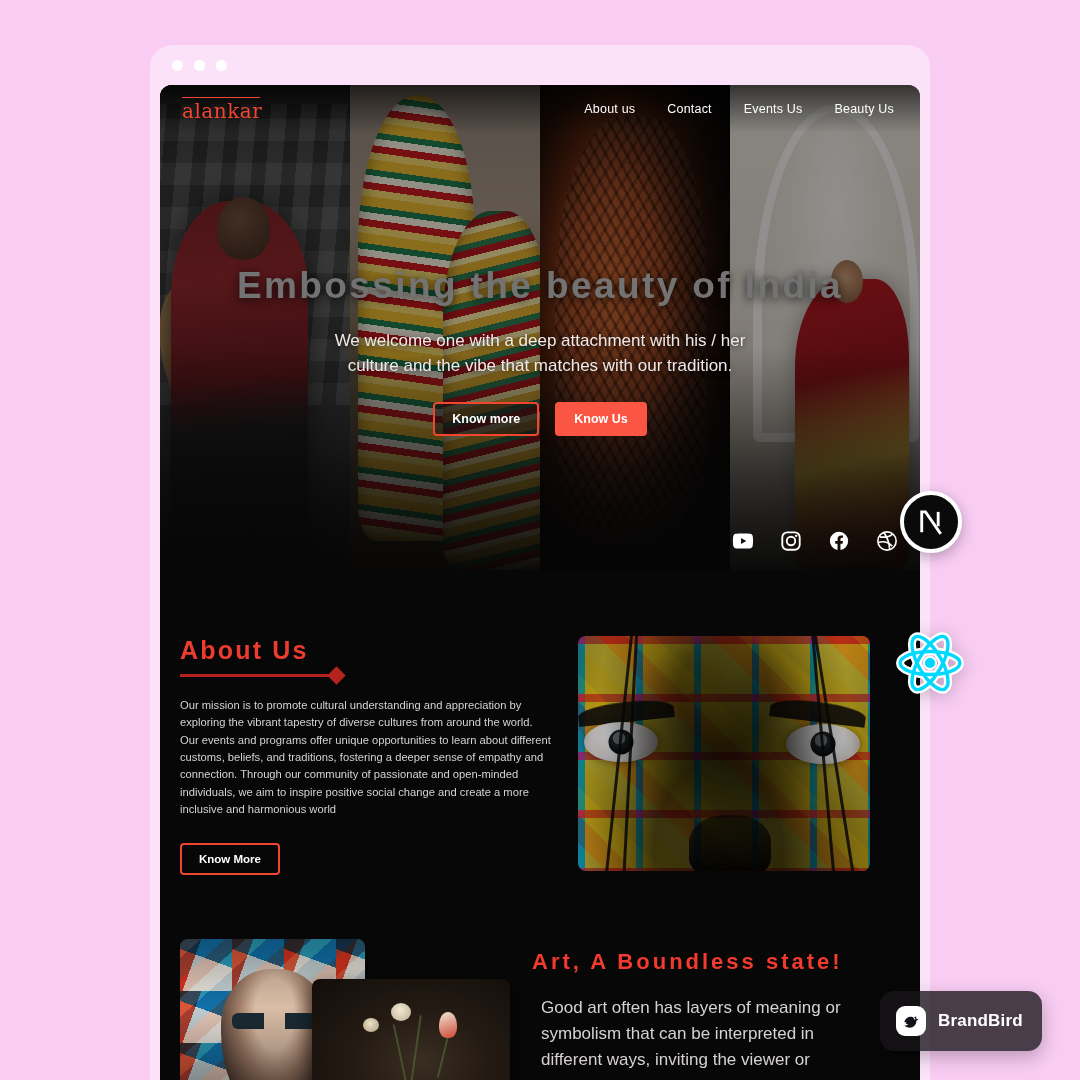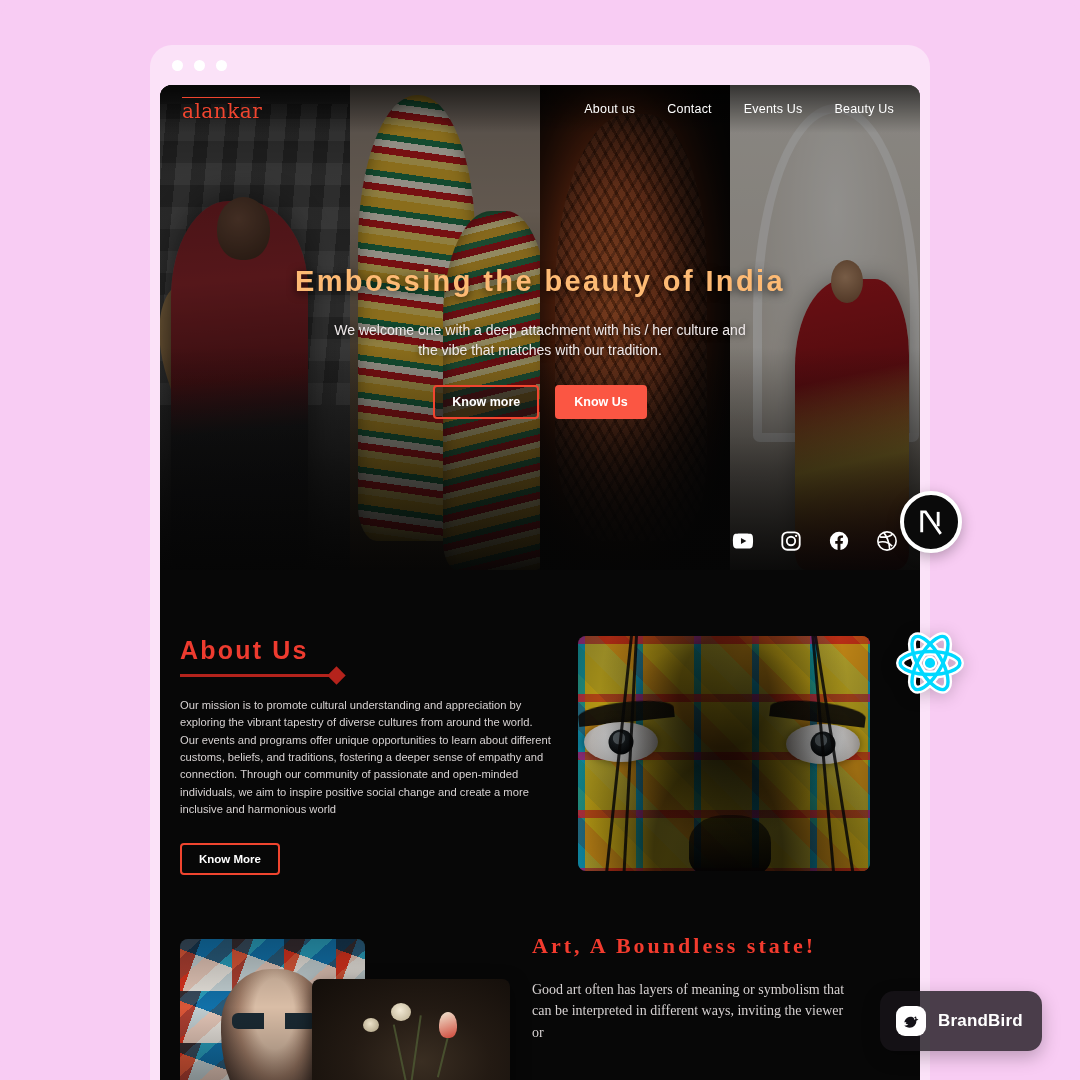--- a/index.html
+++ b/index.html
@@ -89,23 +89,23 @@
     display:flex; align-items:center; padding:0 26px 0 22px; z-index:6;
     background:linear-gradient(180deg, rgba(0,0,0,.62), rgba(0,0,0,0)); }
   .logo { font-family:"DejaVu Serif", serif; font-size:20px; color:#F0452F;
     letter-spacing:.5px; position:relative; padding-top:3px; }
   .logo::before{ content:""; position:absolute; left:0; right:2px; top:1px; height:1.6px; background:#F0452F; }
   .navlinks { margin-left:auto; display:flex; gap:32px; }
   .navlink { color:#fff; font-size:12.5px; letter-spacing:.2px; }
 
   
   .hero-content { position:absolute; left:0; right:0; top:180px; text-align:center; z-index:5; padding:0 40px; }
-  .hero-title { color:#fdba74; font-size:29px; font-weight:bold; letter-spacing:2.4px;
+  .hero-title { color:#737373; font-size:37px; font-weight:bold; letter-spacing:2.4px;
     text-shadow:0 2px 10px rgba(0,0,0,.75); }
-  .hero-sub { margin:22px auto 0; max-width:420px; color:#efe9ea; font-size:14px; line-height:1.45;
+  .hero-sub { margin:22px auto 0; max-width:420px; color:#efe9ea; font-size:17px; line-height:1.45;
     text-shadow:0 1px 6px rgba(0,0,0,.7); }
   .hero-btns { margin-top:24px; display:flex; justify-content:center; gap:16px; }
   .btn { font-size:12.5px; font-weight:bold; border-radius:4px; padding:8px 17px; cursor:pointer; }
   .btn-outline { color:#fff; background:rgba(22,16,16,.55); border:2px solid #F0452F; }
   .btn-solid { color:#fff; background:#FB5643; border:2px solid #FB5643; }
 
   
   .socials { position:absolute; right:22px; bottom:18px; display:flex; gap:26px; z-index:6; align-items:center; }
   .soc { width:22px; height:22px; color:#fff; display:block; }
 
@@ -192,23 +192,23 @@
     box-shadow:0 6px 18px rgba(0,0,0,.6); }
   .fl{ position:absolute; border-radius:50%; }
   .fl.w1{ left:40%; top:16%; width:20px; height:18px; background:radial-gradient(circle at 45% 40%,#f3ead6,#b9ac8d); }
   .fl.w2{ left:26%; top:26%; width:16px; height:14px; background:radial-gradient(circle at 45% 40%,#ece2c9,#a79a7c); }
   .fl.t1{ left:64%; top:22%; width:18px; height:26px; background:linear-gradient(160deg,#f0e7d2,#cf4638); border-radius:50% 50% 40% 40%; }
   .stem{ position:absolute; width:2px; background:#4e5a33; opacity:.8; }
   .stem.s1{ left:52%; top:24%; height:46%; transform:rotate(8deg); }
   .stem.s2{ left:44%; top:30%; height:40%; transform:rotate(-12deg); }
   .stem.s3{ left:66%; top:32%; height:34%; transform:rotate(14deg); }
 
-  .art-text{ position:absolute; left:372px; top:0; right:18px;font-family:Liberation Serif, serif; }
+  .art-text{ position:absolute; left:372px; top:16px; right:18px; }
   .art-title{ color:#F23B2E; font-size:22px; font-weight:bold; letter-spacing:3px; white-space:nowrap; }
-  .art-p{ margin-top:20px; color:#d7d2d2; font-size:14px; line-height:1.55; max-width:320px; }
+  .art-p{ margin-top:20px; color:#d7d2d2; font-size:17px; line-height:1.55; max-width:320px;margin-left:9px; }
 
   
   .sticker-next{ position:absolute; left:900px; top:491px; width:62px; height:62px; border-radius:50%;
     background:#0a0a0a; border:4px solid #ffffff; z-index:40;
     box-shadow:0 4px 14px rgba(0,0,0,.28); }
   .sticker-next svg{ position:absolute; inset:0; width:100%; height:100%; }
 
   .sticker-react{ position:absolute; left:896px; top:629px; width:68px; height:68px; z-index:40; }
   .sticker-react svg{ width:100%; height:100%; filter:drop-shadow(0 3px 8px rgba(0,0,0,.22)); }
 

